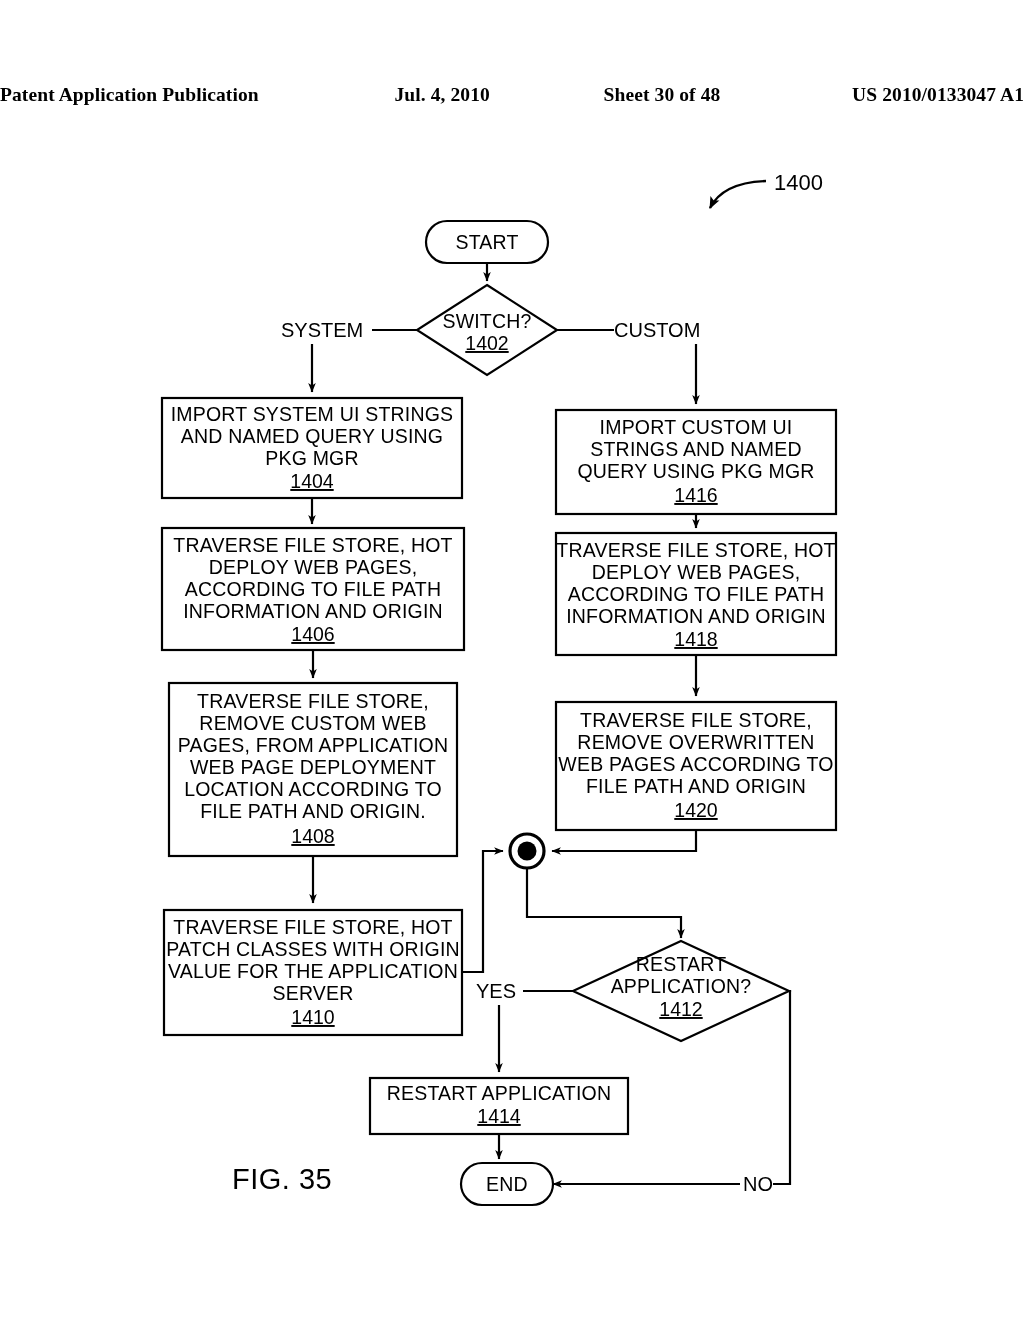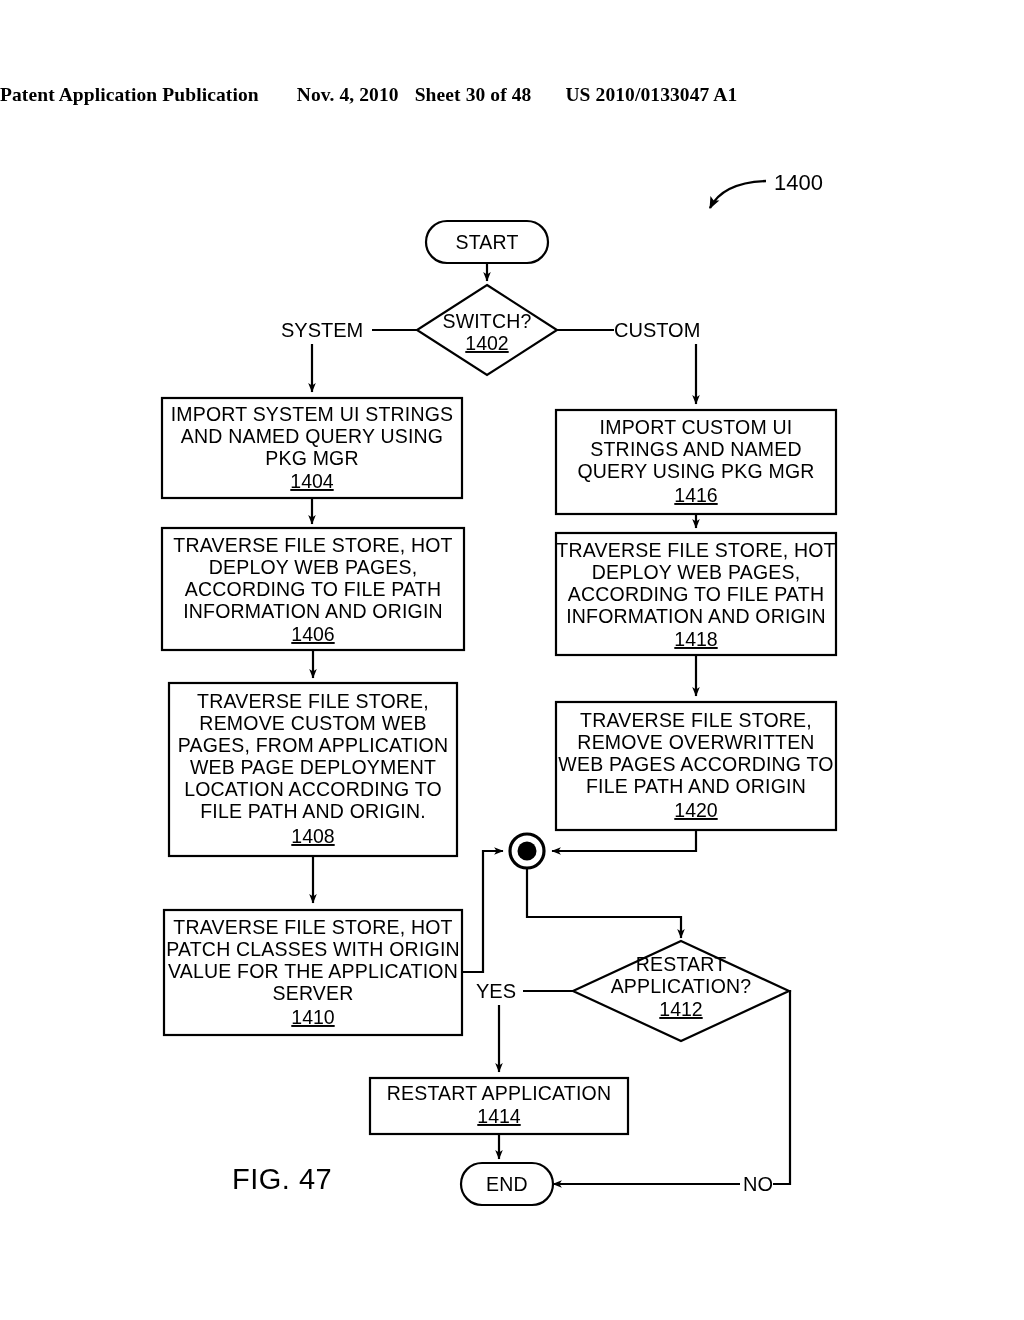--- a/index.html
+++ b/index.html
@@ -21,21 +21,21 @@
     width: 1024px;
     height: 1320px;
   }
   
   #pub-header {
     position: absolute;
     left: 0;
     top: 84px;
     width: 1024px;
     display: flex;
-    justify-content: flex-start;
+    justify-content: space-between;
     align-items: baseline;
     font-family: "Liberation Serif", serif;
     font-weight: bold;
     font-size: 19.5px;
     letter-spacing: 0.1px;
     white-space: nowrap;
   }
   #pub-header .h-seg { display: inline-block; }
   #pub-header .gap-lg { width: 38px; display: inline-block; }
   #pub-header .gap-md { width: 16px; display: inline-block; }
@@ -92,28 +92,28 @@
   }
 </style>
 </head>
 <body>
 
 <div id="page">
 
   <div id="pub-header">
     <span class="h-seg">Patent Application Publication</span>
     <span class="gap-lg"></span>
-    <span class="h-seg">Nov. 4, 2010</span>
+    <span class="h-seg">Jul. 4, 2010</span>
     <span class="gap-md"></span>
     <span class="h-seg">Sheet 30 of 48</span>
     <span class="gap-xl"></span>
     <span class="h-seg">US 2010/0133047 A1</span>
   </div>
 
-  <div id="fig-caption">FIG. 47</div>
+  <div id="fig-caption">FIG. 35</div>
 
   <svg id="flow" viewBox="0 0 1024 1320">
     <defs>
       <marker id="arrow" markerWidth="11" markerHeight="11" refX="9.4" refY="4.2" orient="auto" markerUnits="userSpaceOnUse">
         <path d="M0.5,0.4 L10,4.2 L0.5,8 L3,4.2 Z" fill="#000000"></path>
       </marker>
       <marker id="arrowbig" markerWidth="14" markerHeight="14" refX="11.5" refY="5.4" orient="auto" markerUnits="userSpaceOnUse">
         <path d="M0.5,0.4 L12.5,5.4 L0.5,10.4 L3.2,5.4 Z" fill="#000000"></path>
       </marker>
     </defs>

